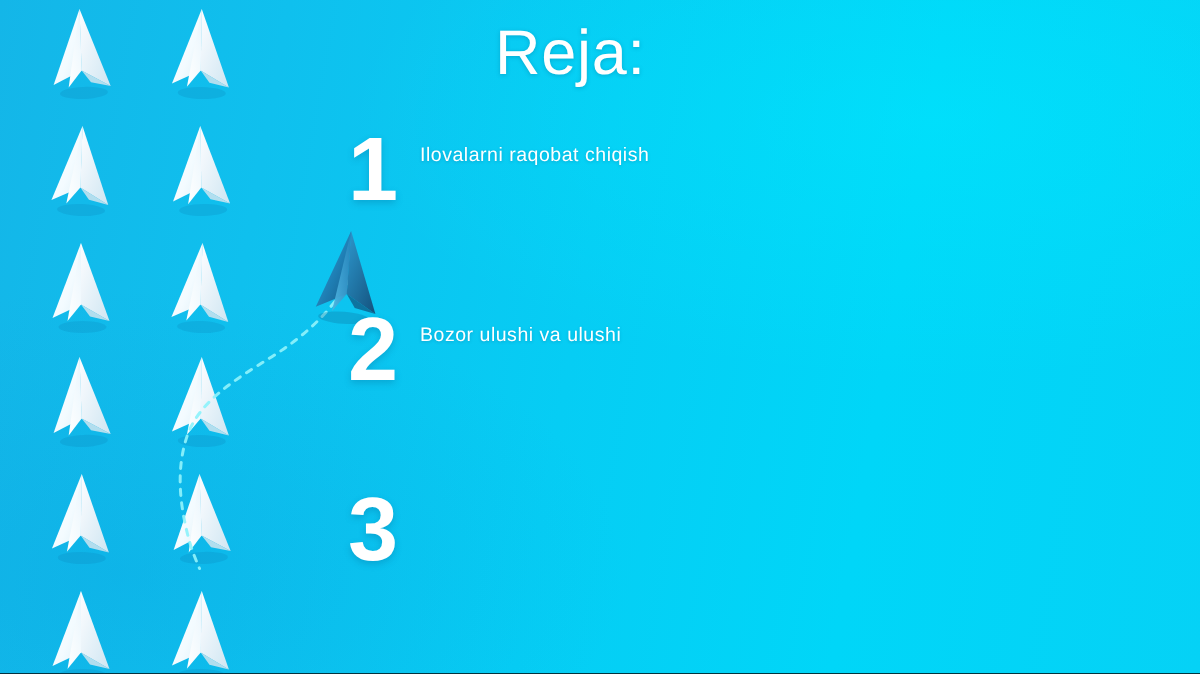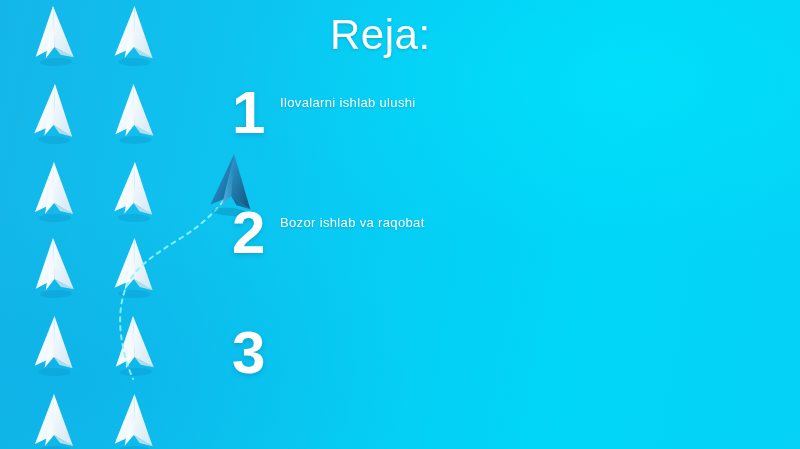--- a/index.html
+++ b/index.html
@@ -460,26 +460,26 @@
       <path d="M27 44 L47 56 L33 53 Z" fill="#0f5884" opacity="0.75"></path>
     </svg>
   </div>
 
   <div id="content">
 
     <div id="title">Reja:</div>
 
     <div class="agenda-item" id="item-0">
       <div class="item-number">1</div>
-      <div class="item-label">Ilovalarni ishlab ulushi</div>
+      <div class="item-label">Ilovalarni raqobat chiqish</div>
     </div>
 
     <div class="agenda-item" id="item-1">
       <div class="item-number">2</div>
-      <div class="item-label">Bozor ishlab va raqobat</div>
+      <div class="item-label">Bozor ulushi va ulushi</div>
     </div>
 
     <div class="agenda-item" id="item-2">
       <div class="item-number">3</div>
     </div>
 
   </div>
 </div>
 
 </body></html>

